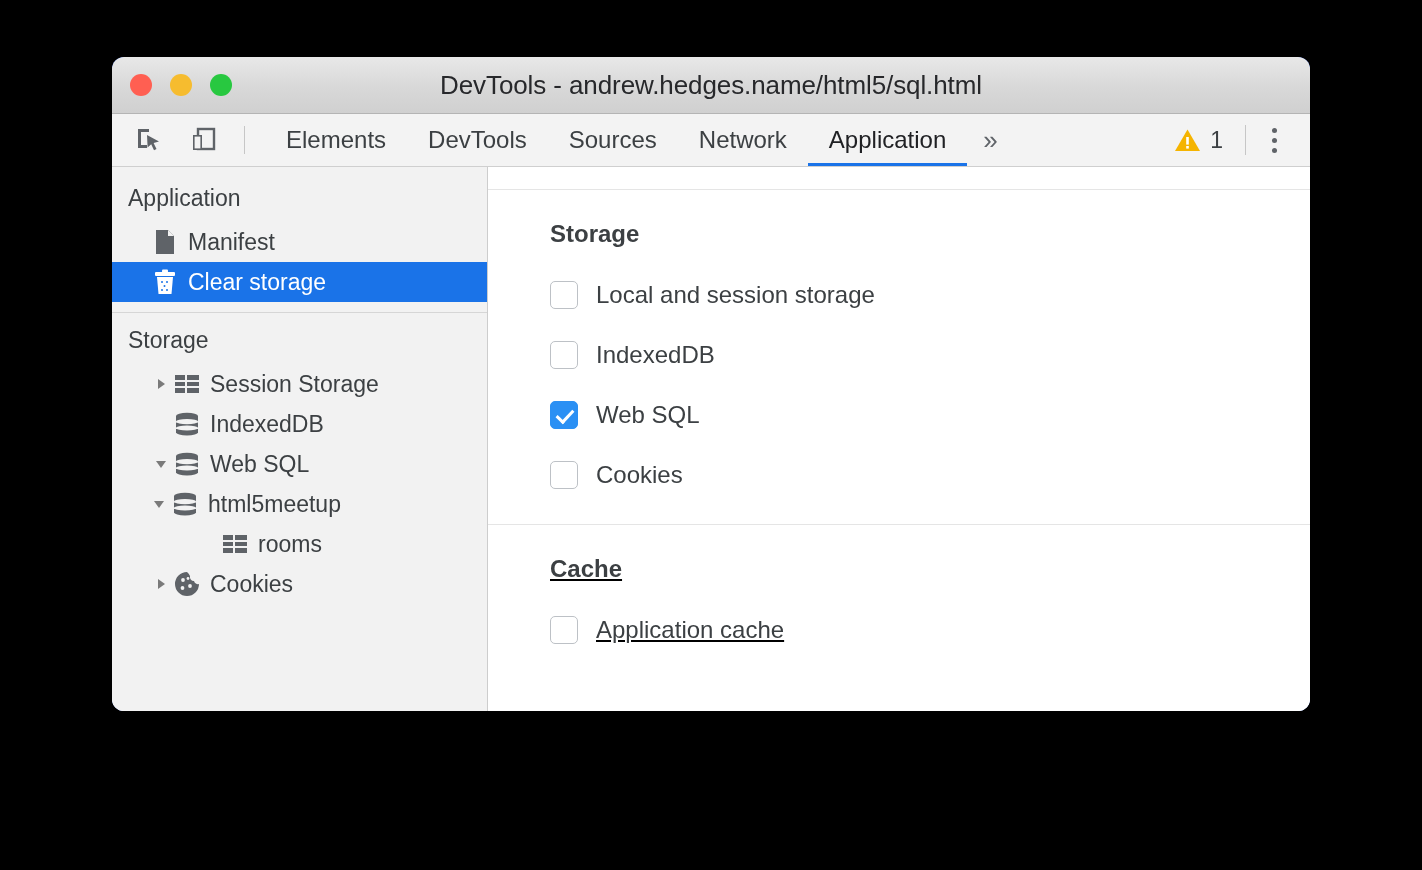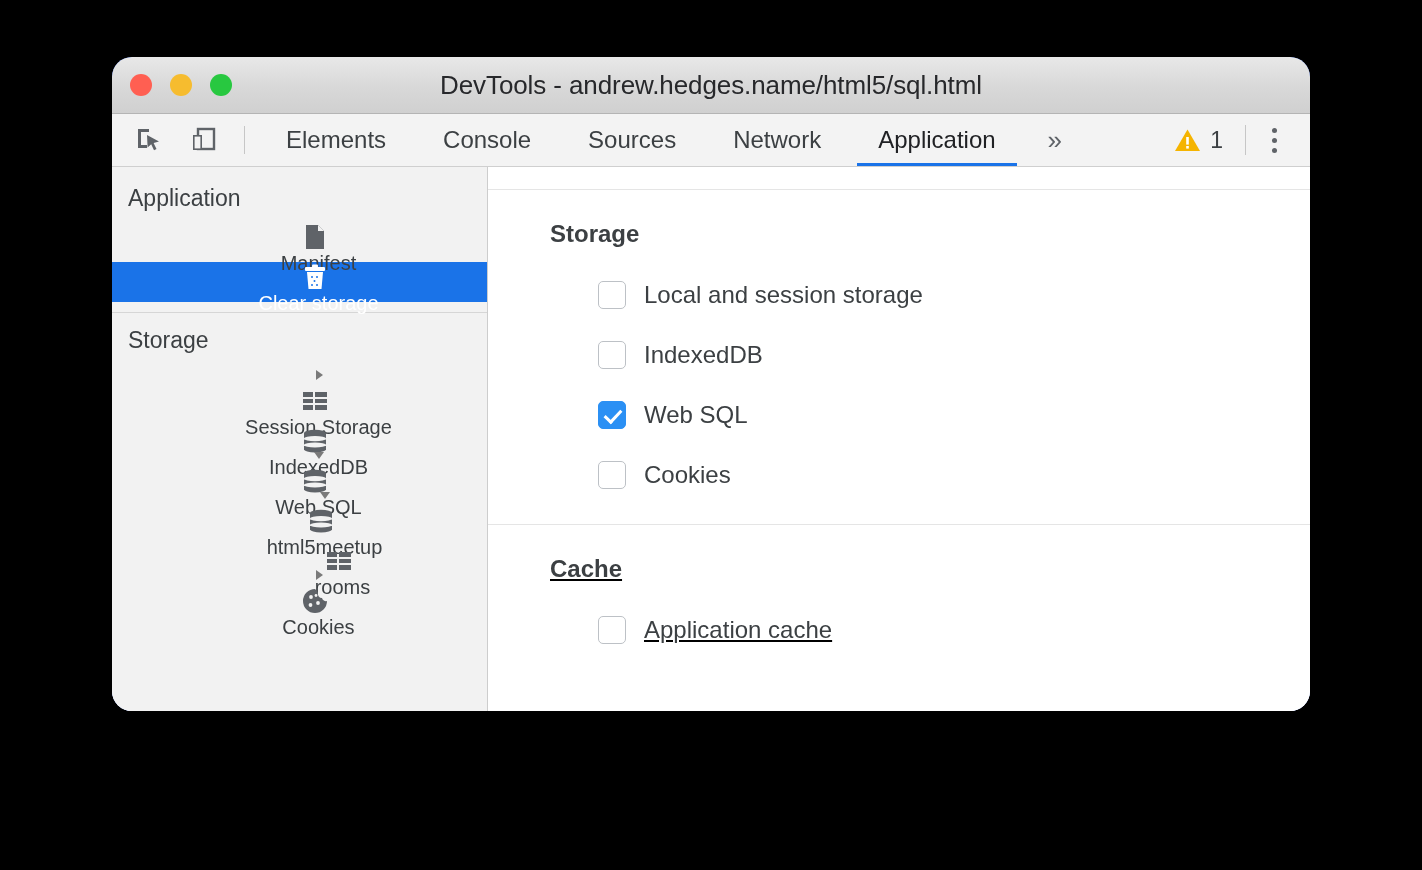--- a/index.html
+++ b/index.html
@@ -20,21 +20,21 @@
   }
 
   
   .window {
     position: absolute;
     left: 112px;
     top: 57px;
     width: 1198px;
     height: 654px;
     background: #1d4ed8;
-    border-radius: 20px;
+    border-radius: 12px;
     overflow: hidden;
     box-shadow: 0 10px 34px rgba(0,0,0,0.55);
   }
 
   
   .titlebar {
     position: relative;
     height: 57px;
     background: linear-gradient(to bottom, #e8e8e8 0%, #d8d8d8 55%, #d0d0d0 100%);
     border-bottom: 1px solid #b4b4b4;
@@ -97,21 +97,20 @@
     width: 1px;
     background: #c6c6c6;
     margin: 12px 8px;
     align-self: stretch;
   }
 
   .tabs {
     display: flex;
     align-items: stretch;
     margin-left: 12px;
-    gap: 15px;
   }
   .tab {
     position: relative;
     display: flex;
     align-items: center;
     padding: 0 21px;
     font-size: 24px;
     color: #3c4043;
     cursor: pointer;
     white-space: nowrap;
@@ -177,25 +176,24 @@
   }
   .group-title {
     font-size: 23px;
     color: #3c4043;
     padding: 8px 0 10px 16px;
   }
   .sb-item {
     display: flex;
     align-items: center;
     height: 40px;
-    font-size: 20px;
+    font-size: 23px;
     color: #3c4043;
     cursor: pointer;
     padding-left: 16px;
-    flex-direction: column;
   }
   .sb-item.selected {
     background: #1a73e8;
     color: #ffffff;
   }
   .sb-twisty {
     width: 22px;
     flex: 0 0 22px;
     display: flex;
     align-items: center;
@@ -204,21 +202,21 @@
   .sb-icon {
     width: 30px;
     flex: 0 0 30px;
     display: flex;
     align-items: center;
     justify-content: center;
     margin-right: 8px;
   }
   .sb-label { white-space: nowrap; }
   .indent-1 { padding-left: 38px; }
-  .indent-2 { padding-left: 50px; }
+  .indent-2 { padding-left: 36px; }
   .indent-3 { padding-left: 86px; }
   .sb-divider {
     height: 1px;
     background: #d6d6d6;
     margin: 10px 0 6px 0;
   }
 
   
   .main {
     flex: 1 1 auto;
@@ -239,21 +237,20 @@
     font-weight: bold;
     color: #3c4043;
     margin-bottom: 24px;
   }
   .check-row {
     display: flex;
     align-items: center;
     height: 46px;
     margin-bottom: 14px;
     cursor: pointer;
-    margin-left: 48px;
   }
   .check-row:last-child { margin-bottom: 0; }
   .cbox {
     width: 28px;
     height: 28px;
     border-radius: 5px;
     border: 1px solid #bdc1c6;
     background: #ffffff;
     flex: 0 0 28px;
     margin-right: 18px;
@@ -309,21 +306,21 @@
           </svg>
         </div>
         <div class="toolbar-sep"></div>
       </div>
 
       <div class="tabs">
         <div class="tab">
           <span>Elements</span>
         </div>
         <div class="tab">
-          <span>Console</span>
+          <span>DevTools</span>
         </div>
         <div class="tab">
           <span>Sources</span>
         </div>
         <div class="tab">
           <span>Network</span>
         </div>
         <div class="tab active">
           <span>Application</span>
         </div>

